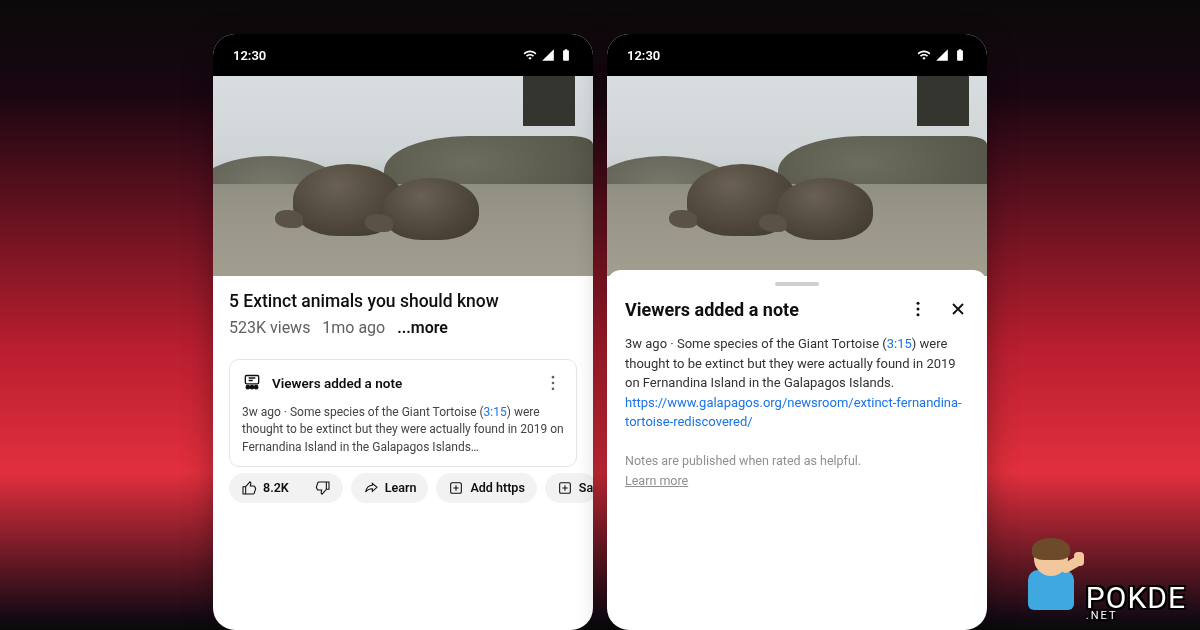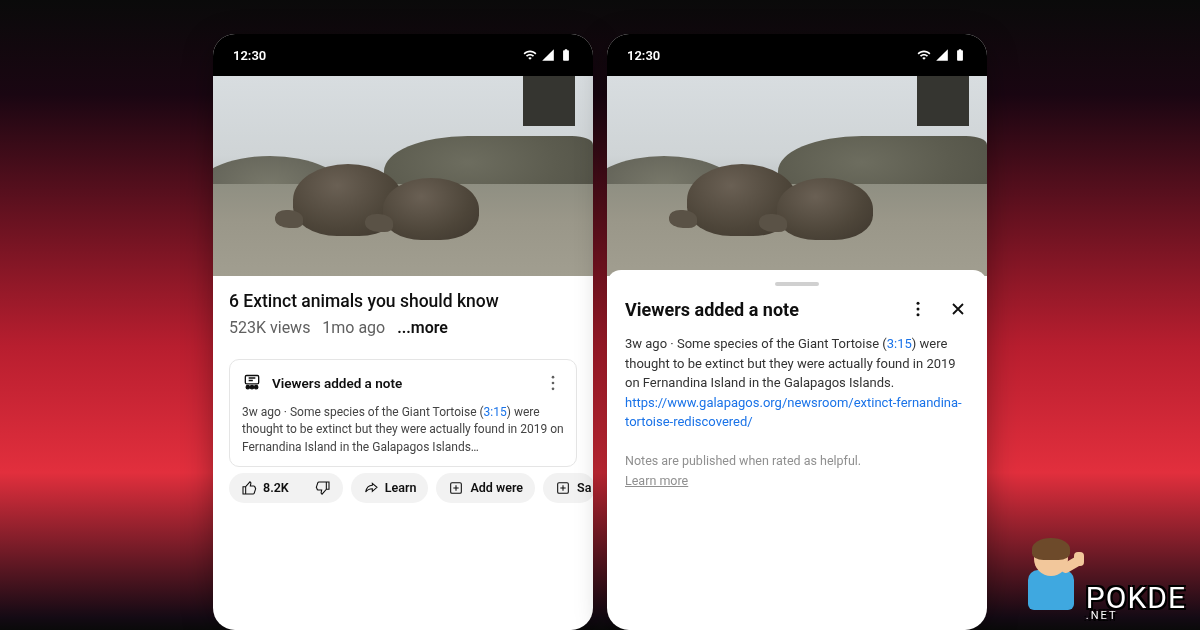--- a/index.html
+++ b/index.html
@@ -92,21 +92,21 @@
       <div class="sky"></div>
         <div class="box"></div>
         <div class="rock"></div>
         <div class="rock2"></div>
         <div class="ground"></div>
       <div class="tort tort1"></div>
         <div class="tort tort2"></div>
     </div>
 
     <div class="content">
-      <div class="title">6 Extinct animals you should know</div>
+      <div class="title">5 Extinct animals you should know</div>
       <div class="meta">
         <span>523K views</span>&nbsp;&nbsp;
         <span>1mo ago</span>&nbsp;&nbsp;
         <b>...more</b>
       </div>
     </div>
 
     <div class="note-card">
       <div class="note-head">
         <svg width="20" height="20" viewBox="0 0 24 24" fill="none" stroke="#0f0f0f" stroke-width="1.6">
@@ -147,21 +147,21 @@
         <svg viewBox="0 0 24 24" fill="none" stroke="#0f0f0f" stroke-width="1.6">
             <path d="M14 5l7 6-7 6v-4c-5 0-8 2-10 5 1-5 3-10 10-10V5z"></path>
           </svg>
         <span>Learn</span>
       </div>
       <div class="chip">
         <svg viewBox="0 0 24 24" fill="none" stroke="#0f0f0f" stroke-width="1.6">
             <rect x="4" y="4" width="16" height="16" rx="2"></rect>
             <path d="M12 8v8M8 12h8"></path>
           </svg>
-        <span>Add were</span>
+        <span>Add https</span>
       </div>
       <div class="chip cut">
         <svg viewBox="0 0 24 24" fill="none" stroke="#0f0f0f" stroke-width="1.6">
             <rect x="4" y="4" width="16" height="16" rx="2"></rect>
             <path d="M12 8v8M8 12h8"></path>
           </svg>
         <span>Sa</span>
       </div>
     </div>
   </div>

